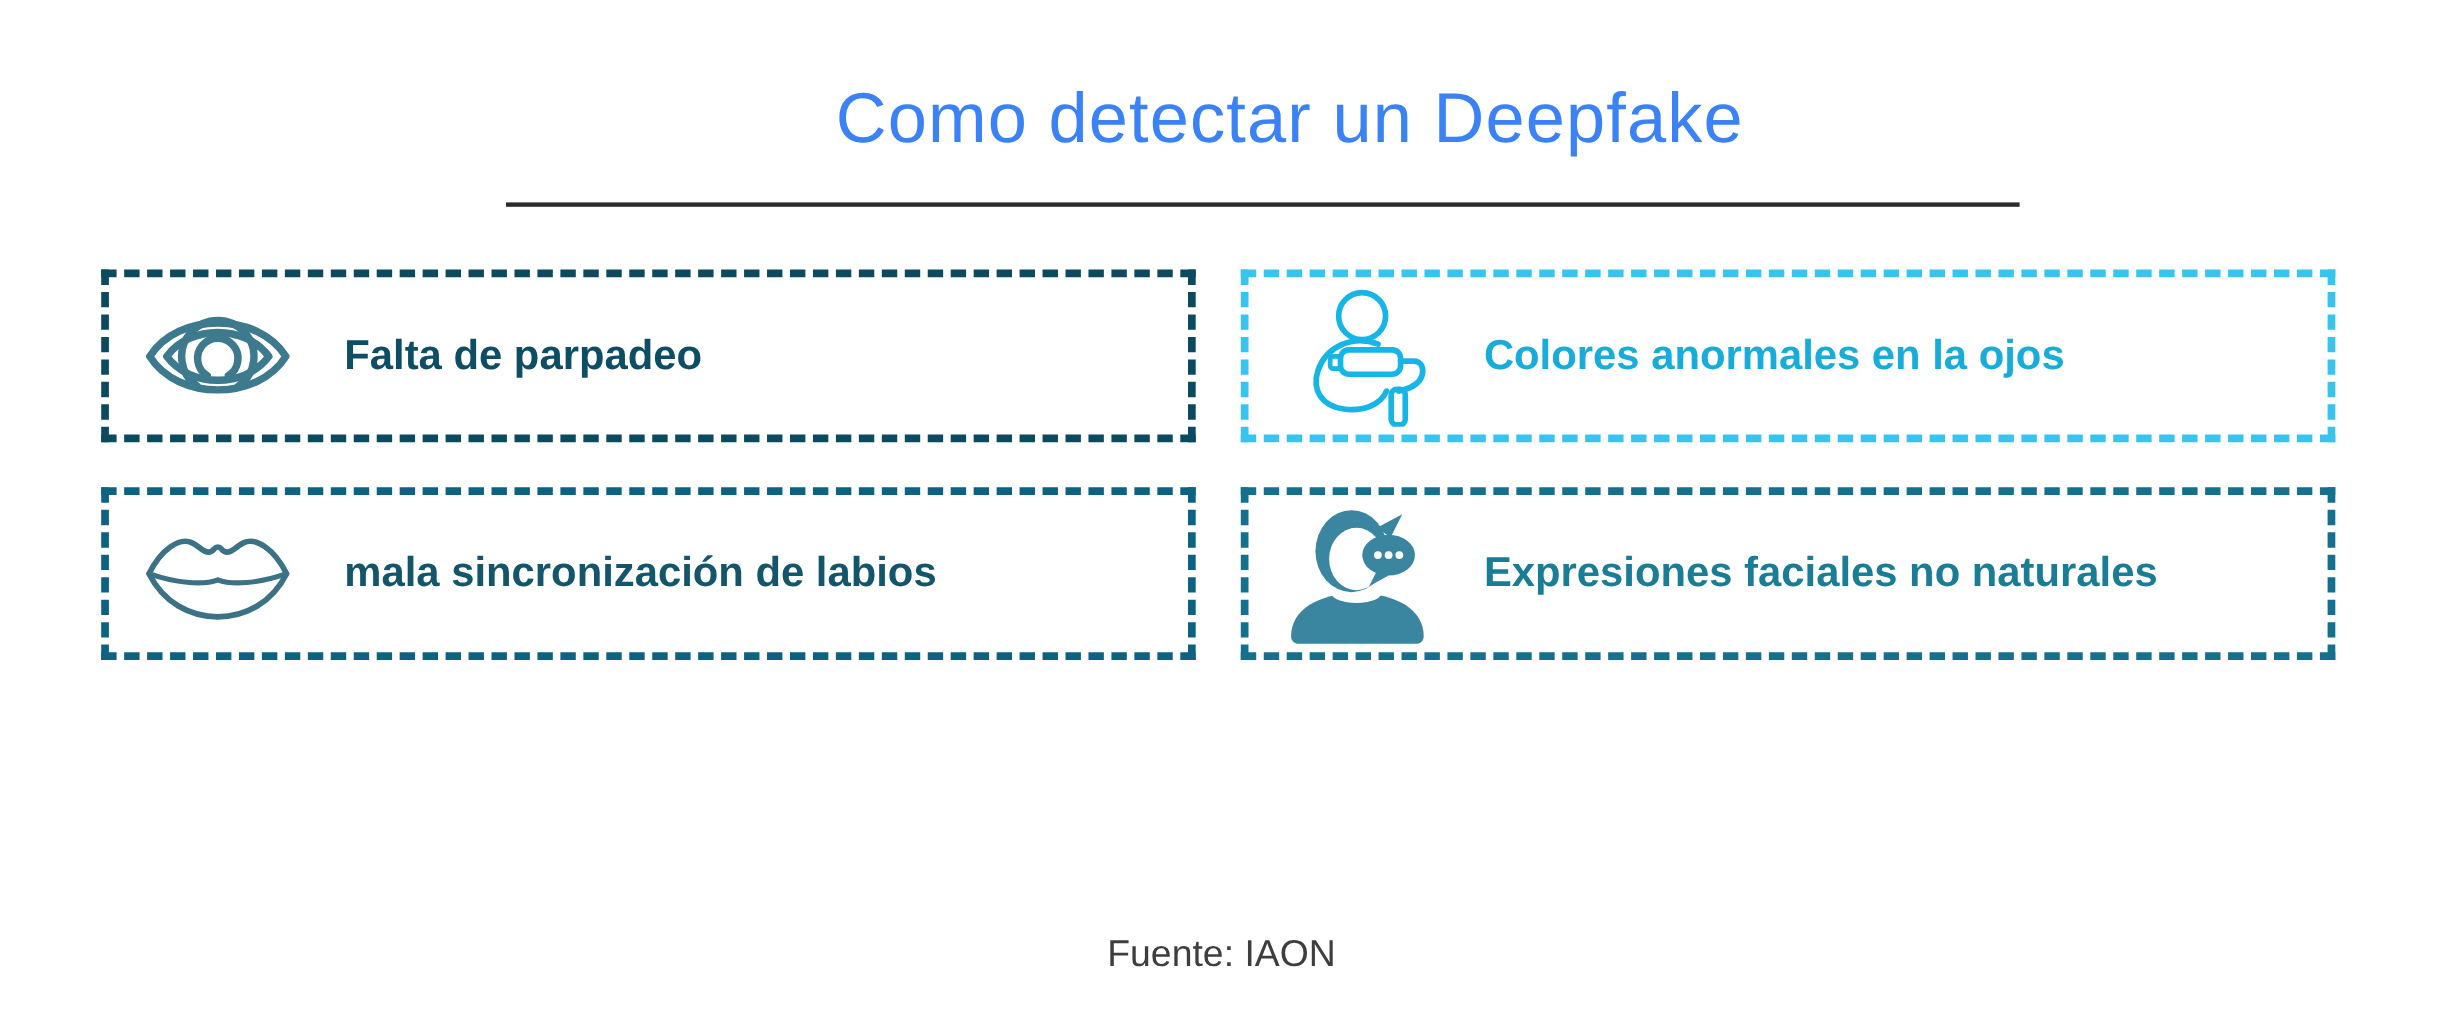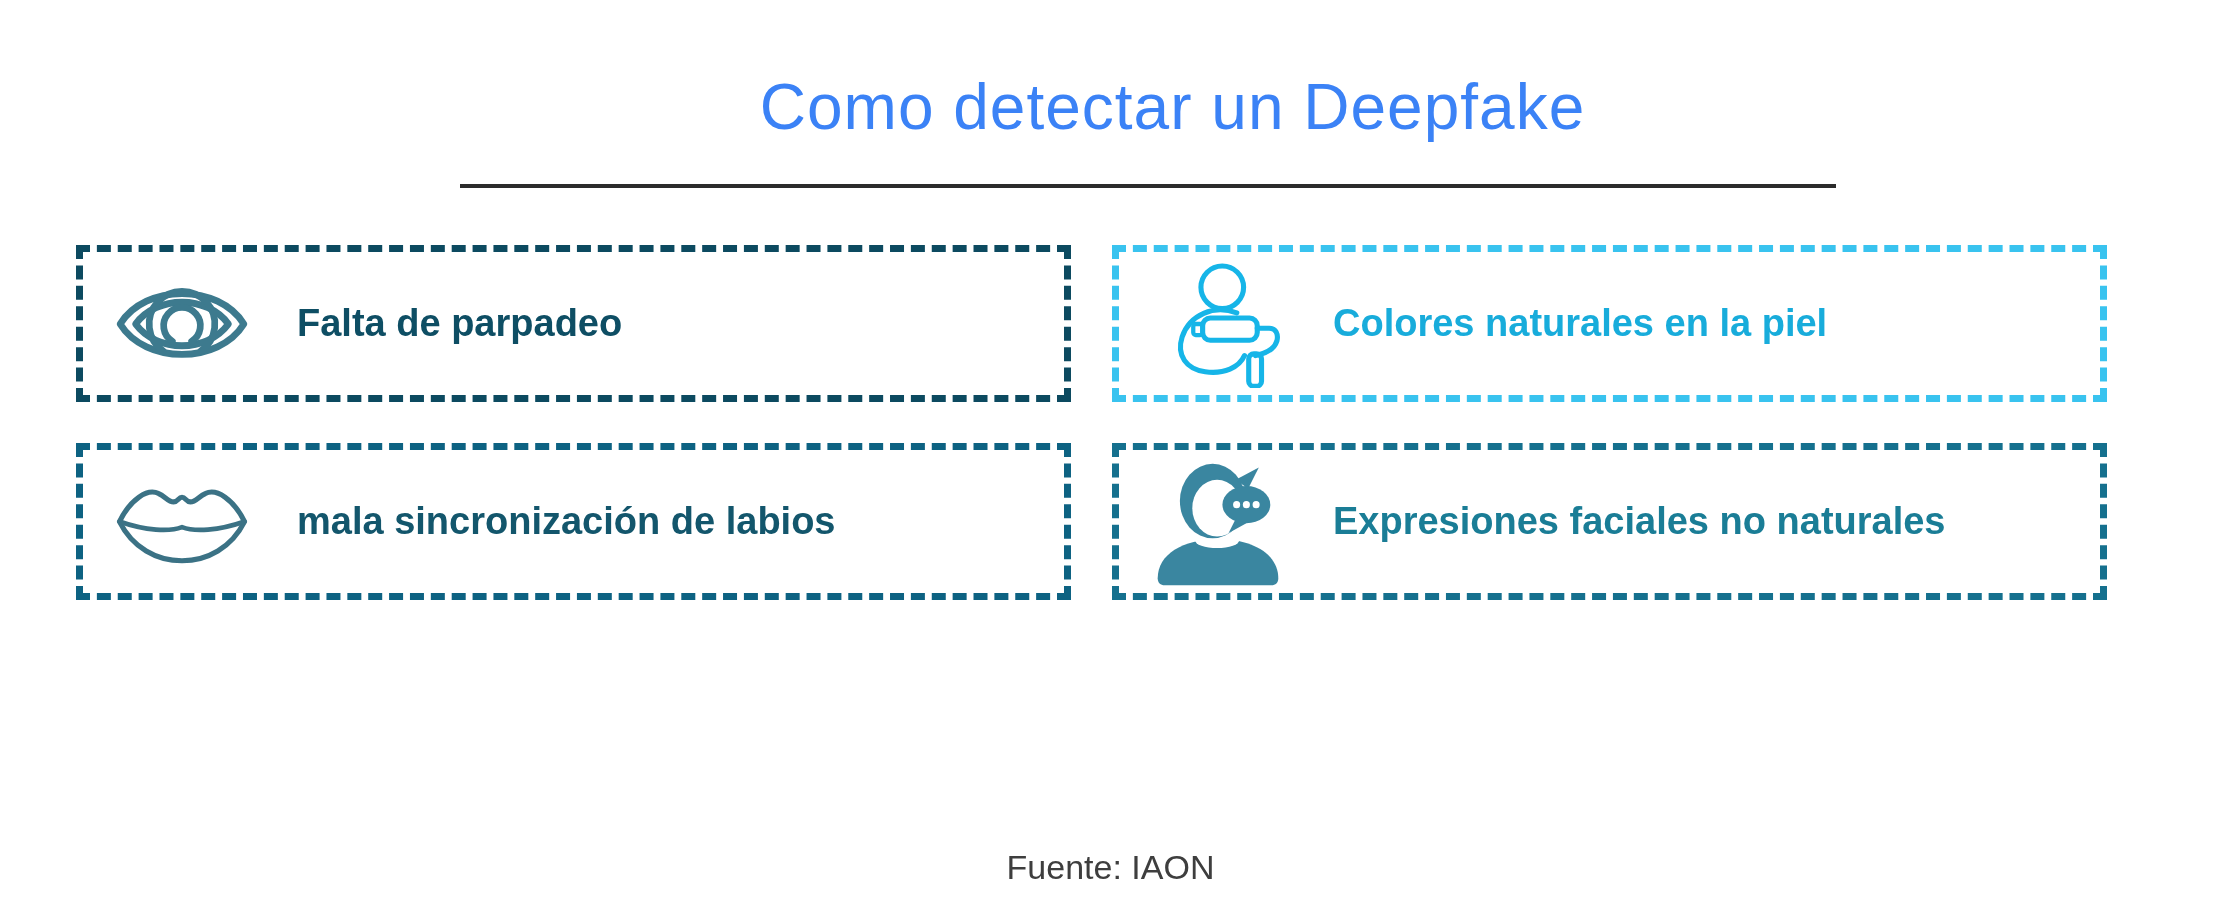--- a/index.html
+++ b/index.html
@@ -18,21 +18,21 @@
     font-size:64px;font-weight:400;letter-spacing:1px;
     color:#2d2d2d;white-space:nowrap;
   }
   .title-underline{
     position:absolute;top:184px;left:460px;
     width:1376px;height:4px;background:#2b2b2b;
   }
 
   
   .cards{
-    position:absolute;top:245px;left:76px;
+    position:absolute;top:245px;left:92px;
     width:2075px;
     display:grid;
     grid-template-columns:995px 995px;
     column-gap:85px;row-gap:34px;
     grid-auto-rows:157px;
     gap:41px;
   }
   .card{
     box-sizing:border-box;
     border:7px dashed var(--border,#0c4a60);
@@ -88,21 +88,21 @@
       <span class="icon">
         <svg viewBox="0 0 150 150" width="128" height="128">
           <circle cx="80" cy="32" r="25" fill="none" stroke="currentColor" stroke-width="6"></circle>
           <path d="M97,62 C70,52 42,64 33,90 C26,112 38,128 60,131 C82,134 100,126 106,112" fill="none" stroke="currentColor" stroke-width="6" stroke-linecap="round"></path>
           <rect x="57" y="68" width="64" height="26" rx="9" fill="none" stroke="currentColor" stroke-width="6"></rect>
           <rect x="46" y="75" width="11" height="13" rx="3" fill="none" stroke="currentColor" stroke-width="5"></rect>
           <path d="M121,80 L135,80 C143,80 146,87 144,95 C141,105 131,109 123,111 L119,112" fill="none" stroke="currentColor" stroke-width="6" stroke-linecap="round" stroke-linejoin="round"></path>
           <rect x="111" y="110" width="15" height="38" rx="6" fill="none" stroke="currentColor" stroke-width="6"></rect>
         </svg>
       </span>
-      <span class="label">Colores naturales en la piel</span>
+      <span class="label">Colores anormales en la ojos</span>
     </div>
 
     <div class="card" style="--border: #0d6282; --text: #13566c; --icon: #3b7285;">
       <span class="icon">
         <svg viewBox="0 0 150 105" width="140" height="98">
           <path d="M8,52 C20,28 38,16 50,22 C57,25 60,31 66,31 C71,31 71,26 75,26 C79,26 79,31 84,31 C90,31 93,25 100,22 C112,16 130,28 142,52 C128,80 102,94 75,94 C48,94 22,80 8,52 Z" fill="none" stroke="currentColor" stroke-width="5.5" stroke-linejoin="round"></path>
           <path d="M8,52 C36,62 62,63 75,58 C88,63 114,62 142,52" fill="none" stroke="currentColor" stroke-width="5" stroke-linecap="round"></path>
         </svg>
       </span>
       <span class="label">mala sincronización de labios</span>

